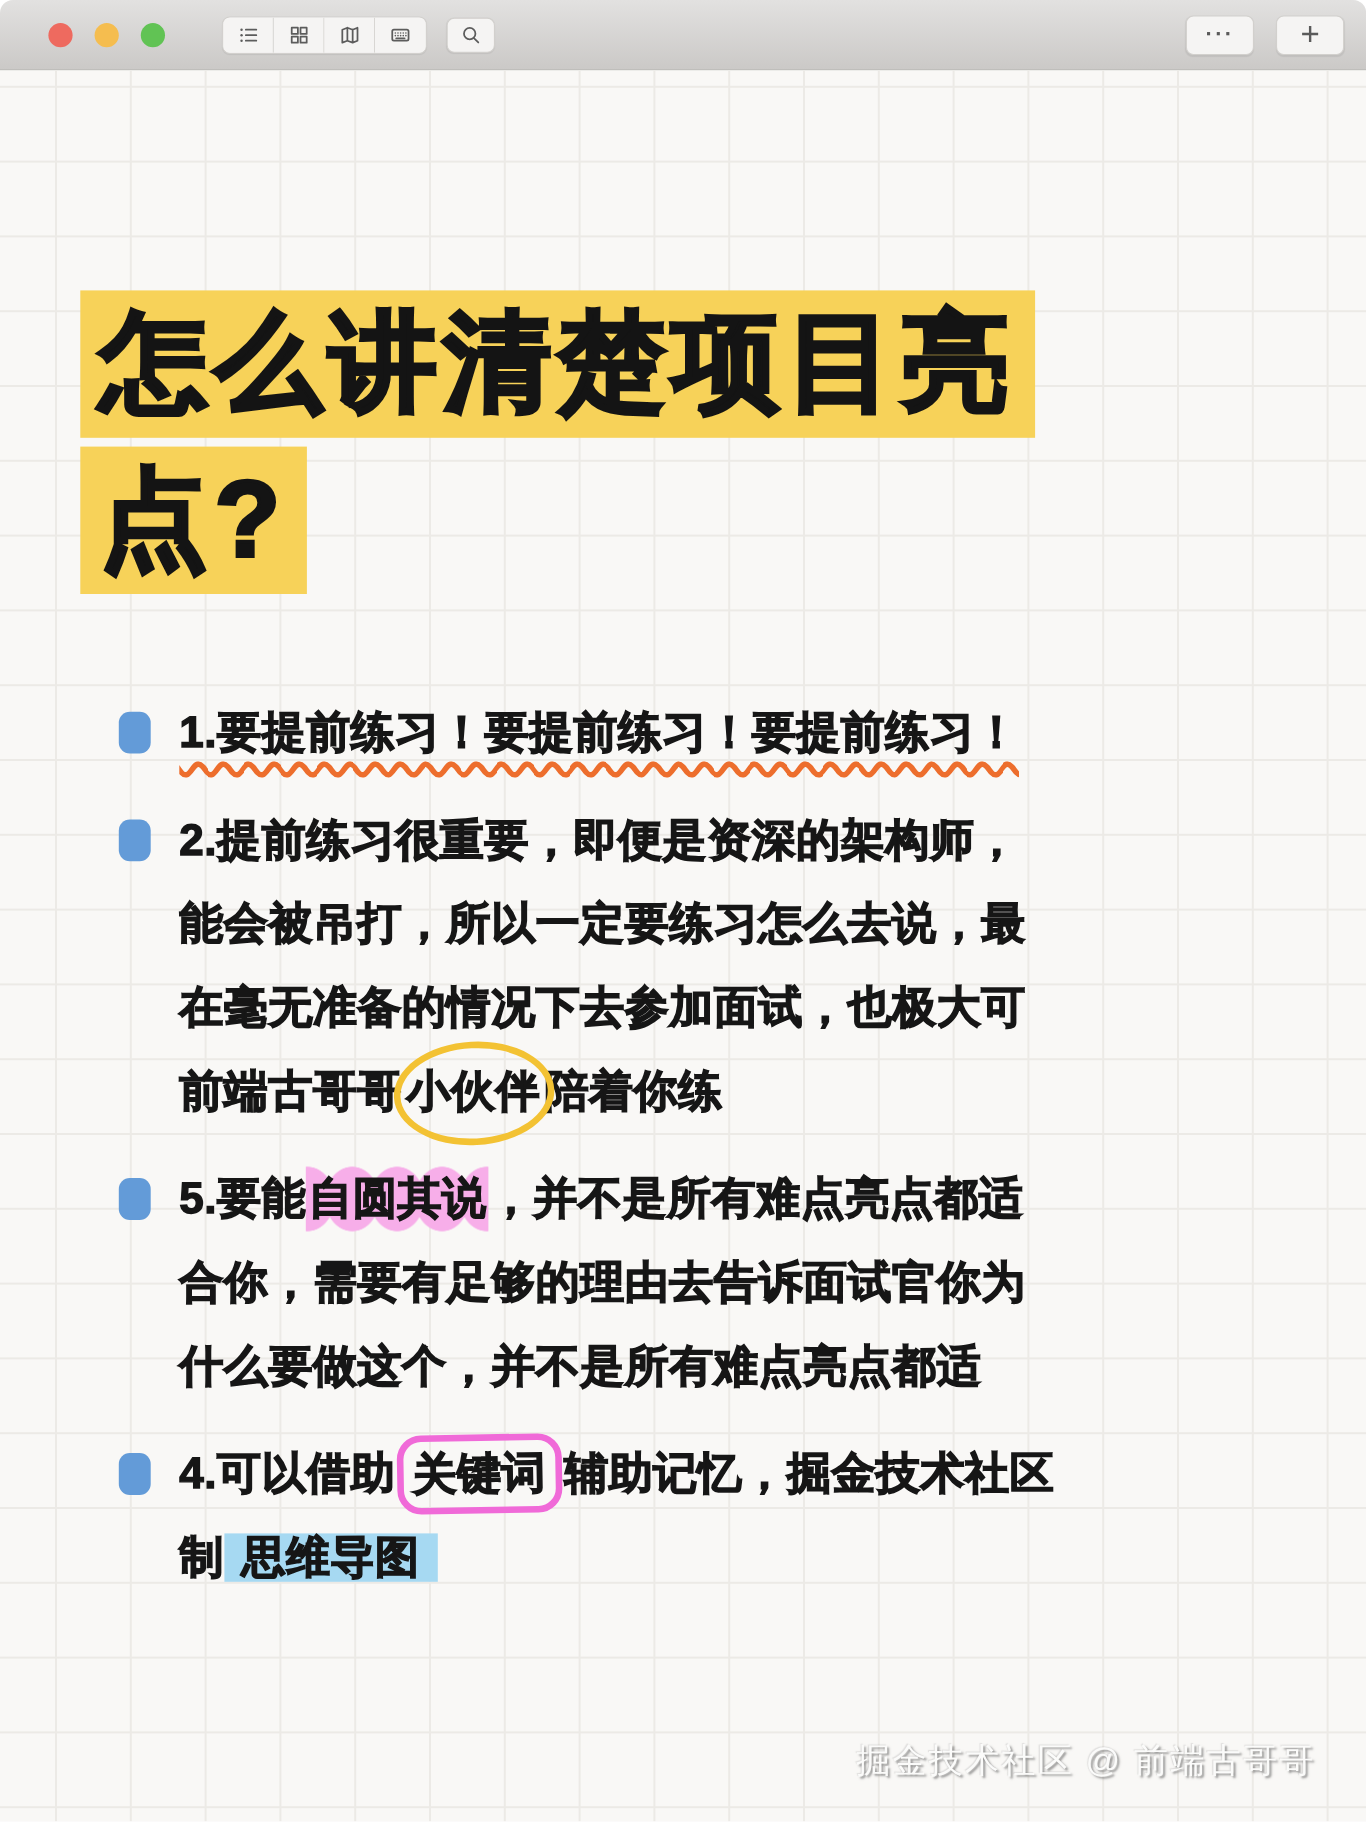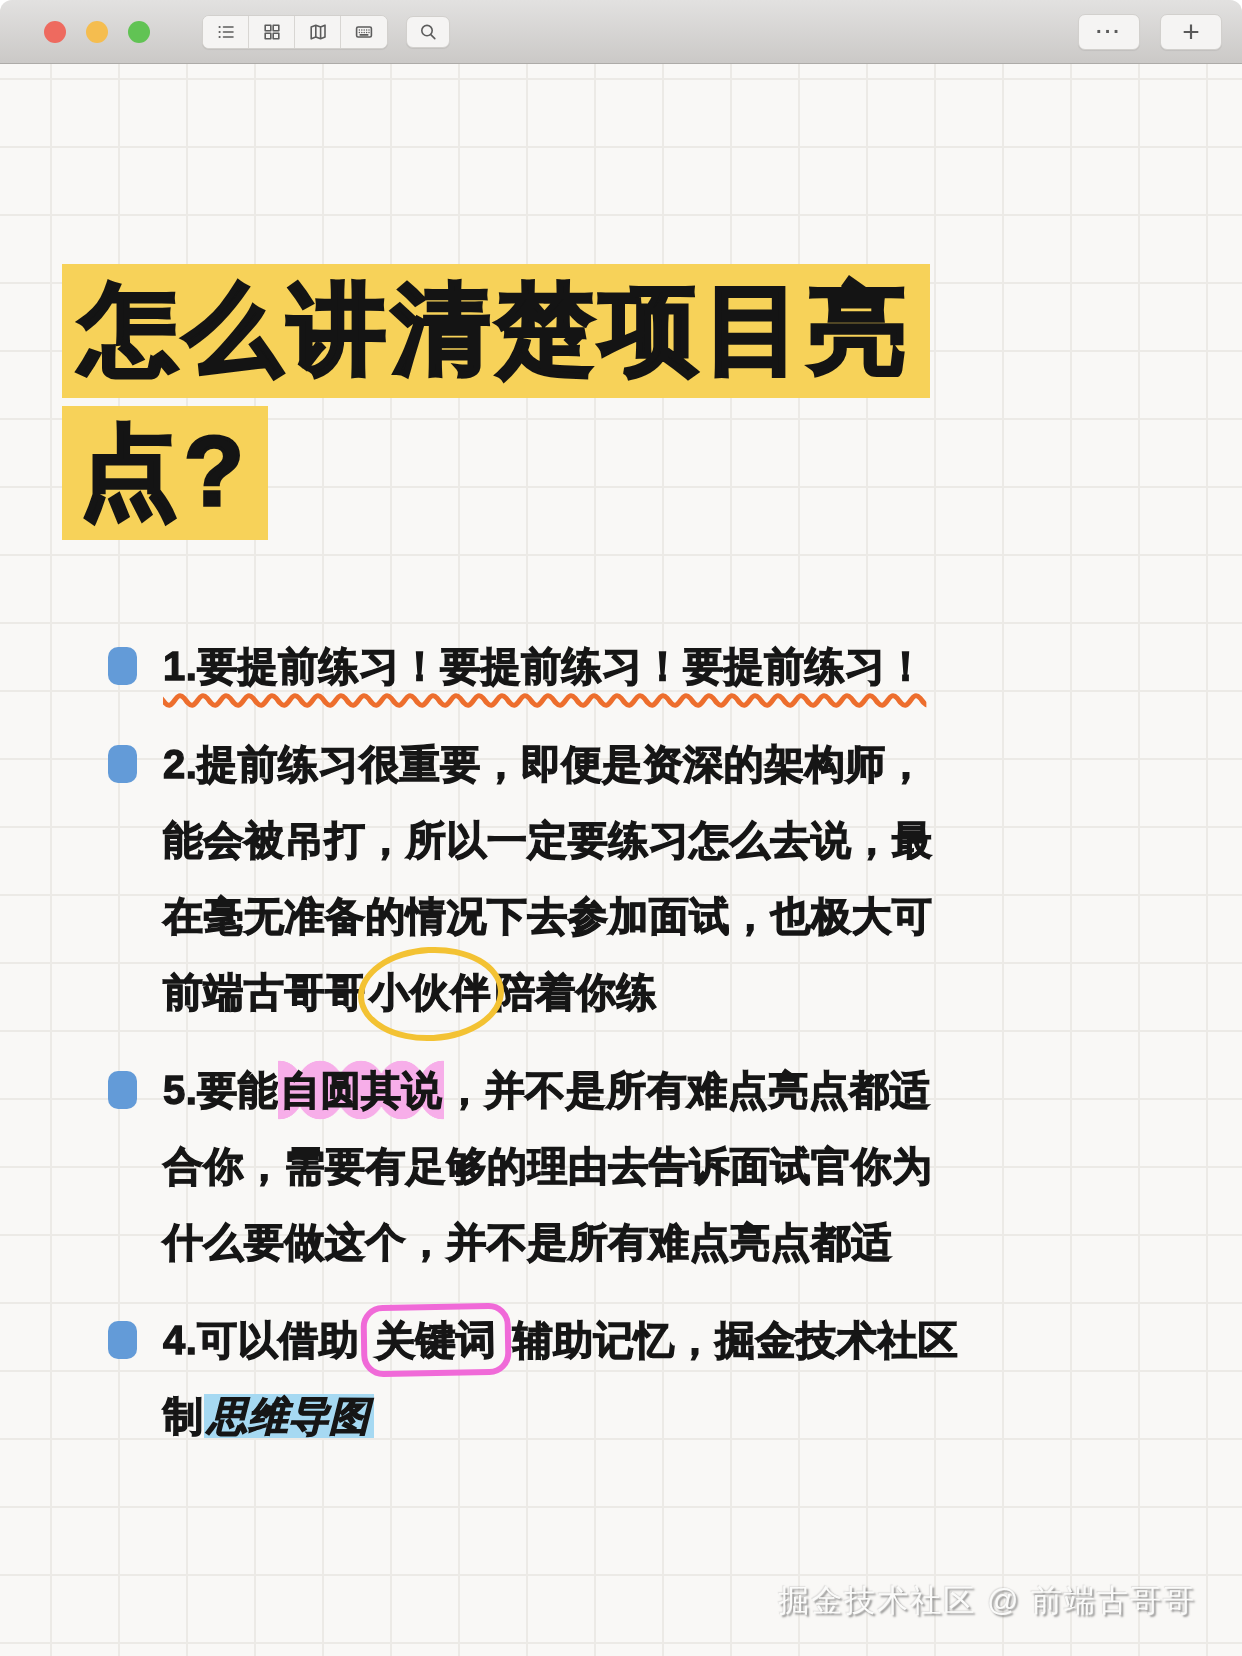--- a/index.html
+++ b/index.html
@@ -36,21 +36,21 @@
   .icon { stroke:#5c5c5c; fill:none; stroke-width:1.6; stroke-linecap:round; stroke-linejoin:round; }
   .icon .fil { fill:#5c5c5c; stroke:none; }
 
   
   .page { position:relative; flex:1; background-color:#f9f8f6;
           background-image:
             linear-gradient(#eceae6 2px, transparent 2px),
             linear-gradient(90deg, #eceae6 2px, transparent 2px);
           background-size:68px 68px; background-position:50px 14px; }
 
-  .note-title { position:absolute; left:62px; top:200px; font-size:98px; line-height:1.1;
+  .note-title { position:absolute; left:73px; top:200px; font-size:98px; line-height:1.1;
                 font-weight:900; color:#141414; -webkit-text-stroke:3.5px #141414;
                 letter-spacing:6px; }
   .note-title .hl { display:inline-block; background:#f7d259; padding:12px 18px 14px 18px; }
   .note-title .hl.second { margin-top:8px; }
 
   .list { position:absolute; left:108px; top:564px; right:50px; color:#161616; }
   .item { position:relative; padding-left:55px; margin-bottom:22px; }
   .bullet { position:absolute; left:0; top:19px; width:29px; height:38px;
             border-radius:10px; background:#639bd8; }
   .line { font-size:40px; line-height:76px; font-weight:700; white-space:nowrap;
@@ -67,21 +67,21 @@
 
   .pink-bubbles { background-image:radial-gradient(ellipse 0.62em 0.74em at center, #f7aee9 98%, transparent 100%);
           background-size:1.02em 100%; background-repeat:repeat-x; background-position:center;
           padding:13px 2px; }
 
   .pink-box { display:inline-block; border:6px solid #f06ad8; border-radius:22px;
           padding:0 8px; margin:0 2px; transform:rotate(-1deg); line-height:60px; }
 
   .blue-highlight { background-image:radial-gradient(ellipse 0.64em 0.70em at center, #a6d9f2 98%, transparent 100%);
           background-size:0.5em 100%; background-repeat:repeat-x; background-position:center;
-          padding:0 4px;font-style:italic; }
+          padding:0 16px; }
 
   .watermark { position:absolute; right:46px; bottom:34px; font-size:31px; font-weight:400;
           color:#fbfbfa; text-shadow:2px 2px 2px rgba(85,85,85,.6), -1px -1px 1px rgba(150,150,150,.25);
           letter-spacing:2px; }
 </style>
 </head>
 <body>
 
 <div class="screen">
 

